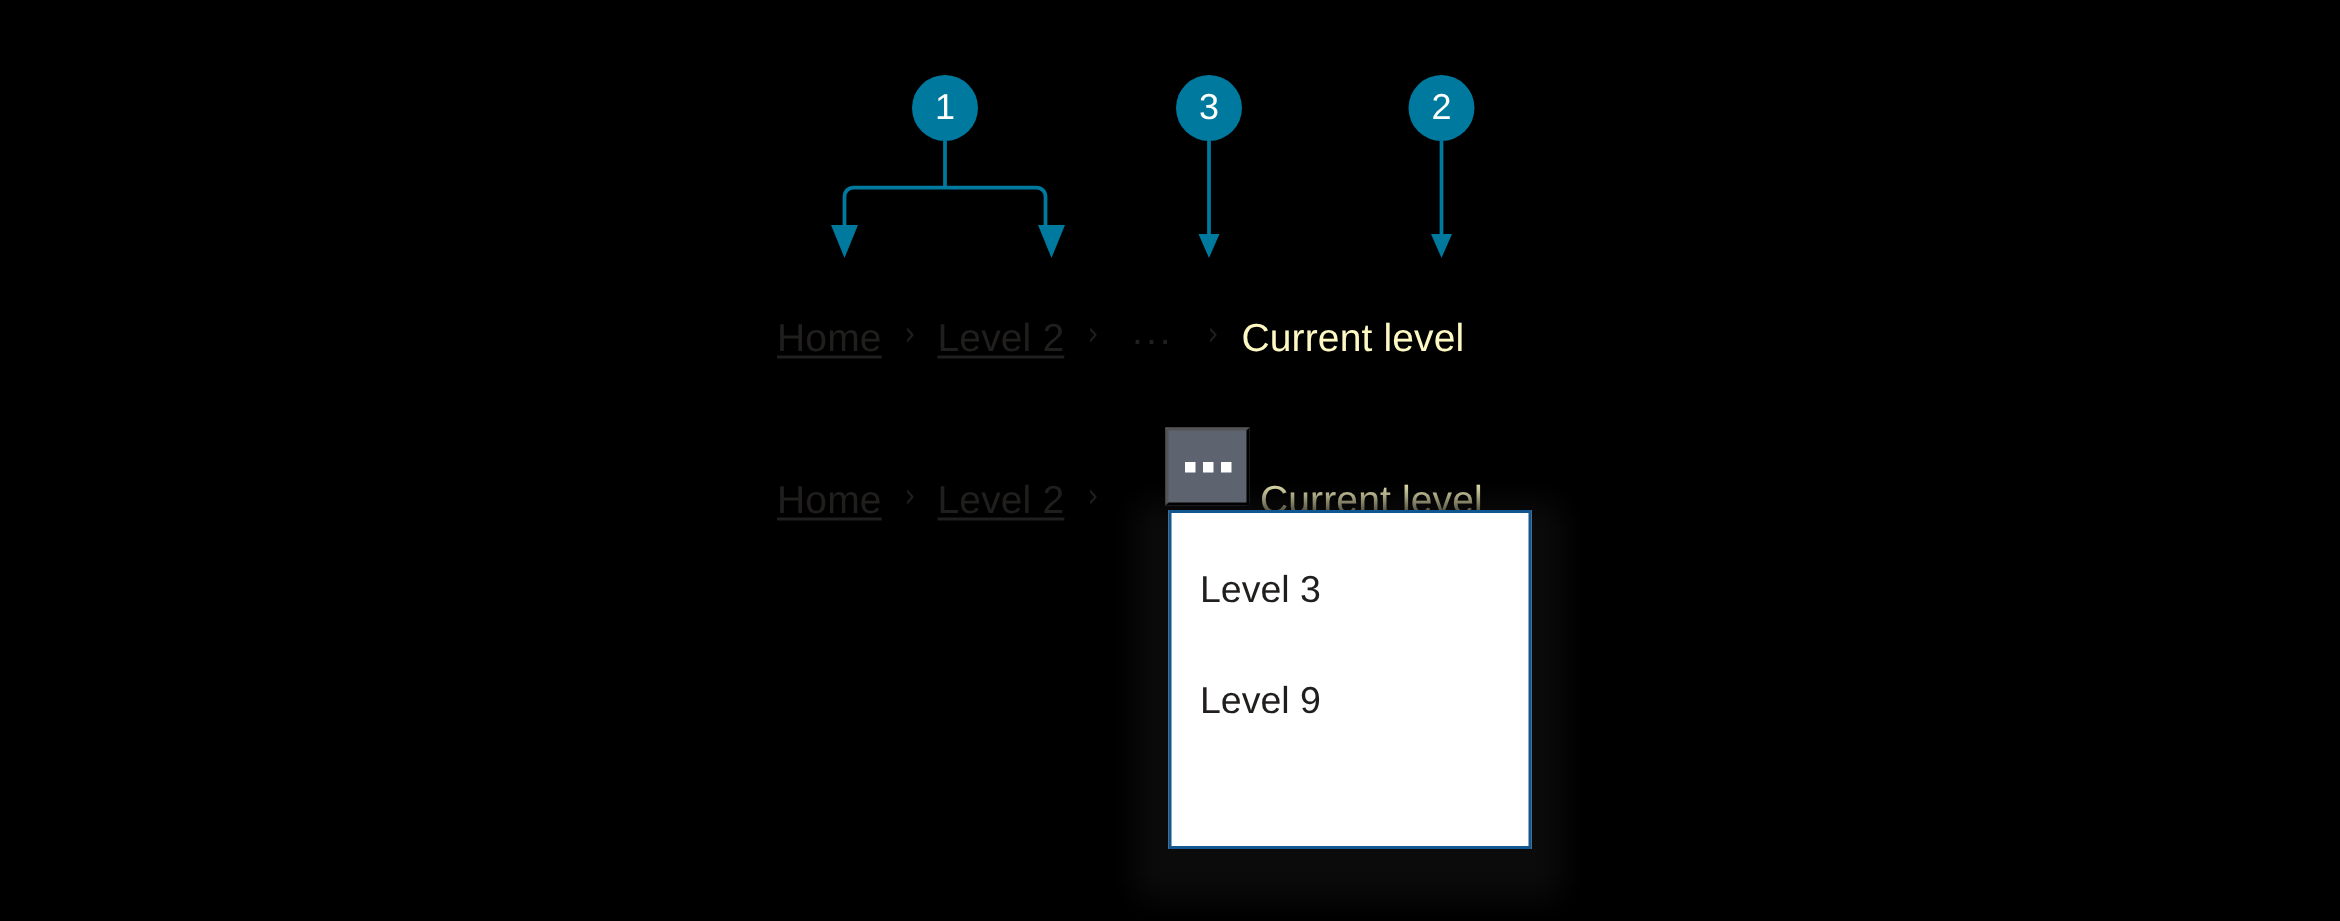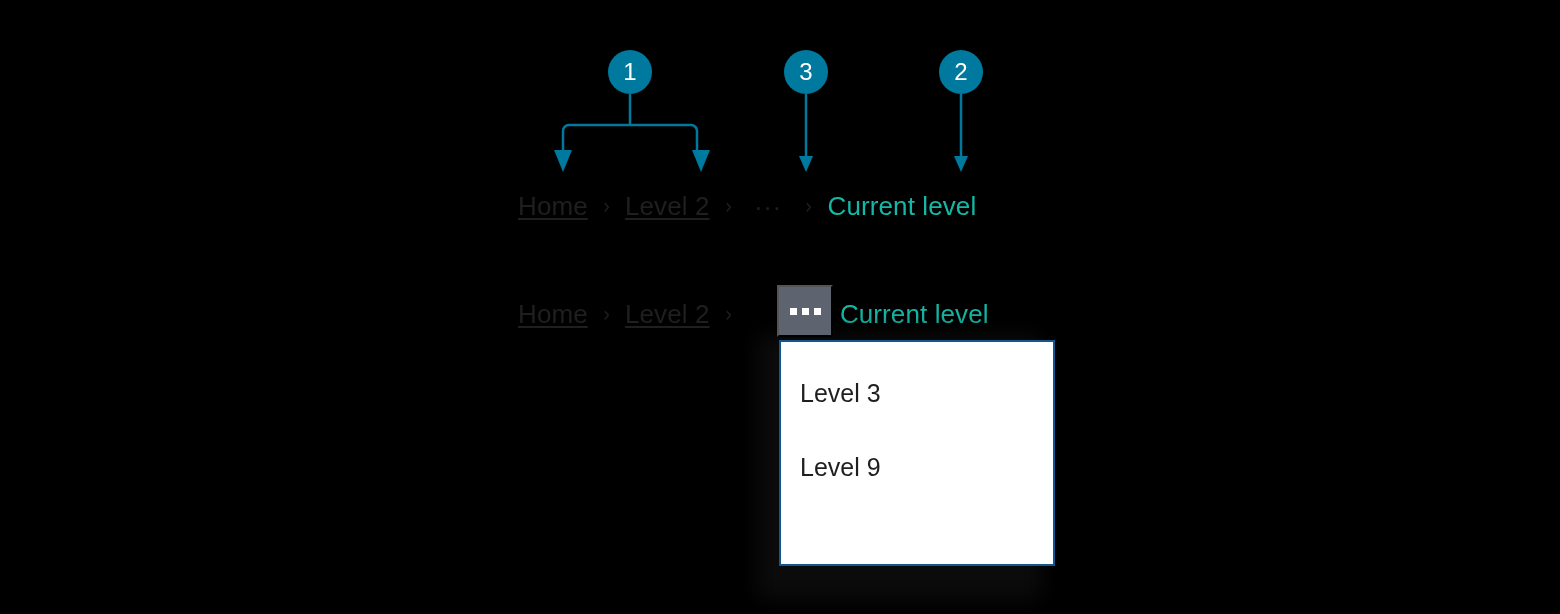--- a/index.html
+++ b/index.html
@@ -44,36 +44,36 @@
     text-align: center;
     font-family: "Liberation Sans", sans-serif;
     font-weight: 400;
     z-index: 5;
   }
 
   
   .breadcrumb {
     position: absolute;
     display: flex;
-    align-items: center;
     height: 40px;
     font-size: 26px;
     white-space: nowrap;
+    margin-top: 24px;
   }
 
   .crumb-link {
     color: #201f1e;
     text-decoration: underline;
     text-underline-offset: 3px;
     font-size: 26px;
     letter-spacing: 0.1px;
   }
 
   .crumb-current {
-    color: #14b8a6;
+    color: #fef9c3;
     font-size: 26px;
     letter-spacing: 0.1px;
   }
 
   .crumb-sep {
     color: #201f1e;
     font-size: 23px;
     margin: 0 14px;
     display: inline-block;
     font-family: "DejaVu Sans", sans-serif;
@@ -119,21 +119,21 @@
     background: #0c0c0c;
     filter: blur(11px);
     opacity: 0.95;
     z-index: 6;
   }
 
   .dropdown {
     position: absolute;
     left: 779px;
     top: 340px;
-    width: 276px;
+    width: 242px;
     height: 226px;
     background: #ffffff;
     border: 2px solid #12578f;
     box-sizing: border-box;
     z-index: 7;
     padding-top: 14px;
   }
 
   .dropdown-item {
     height: 74px;

